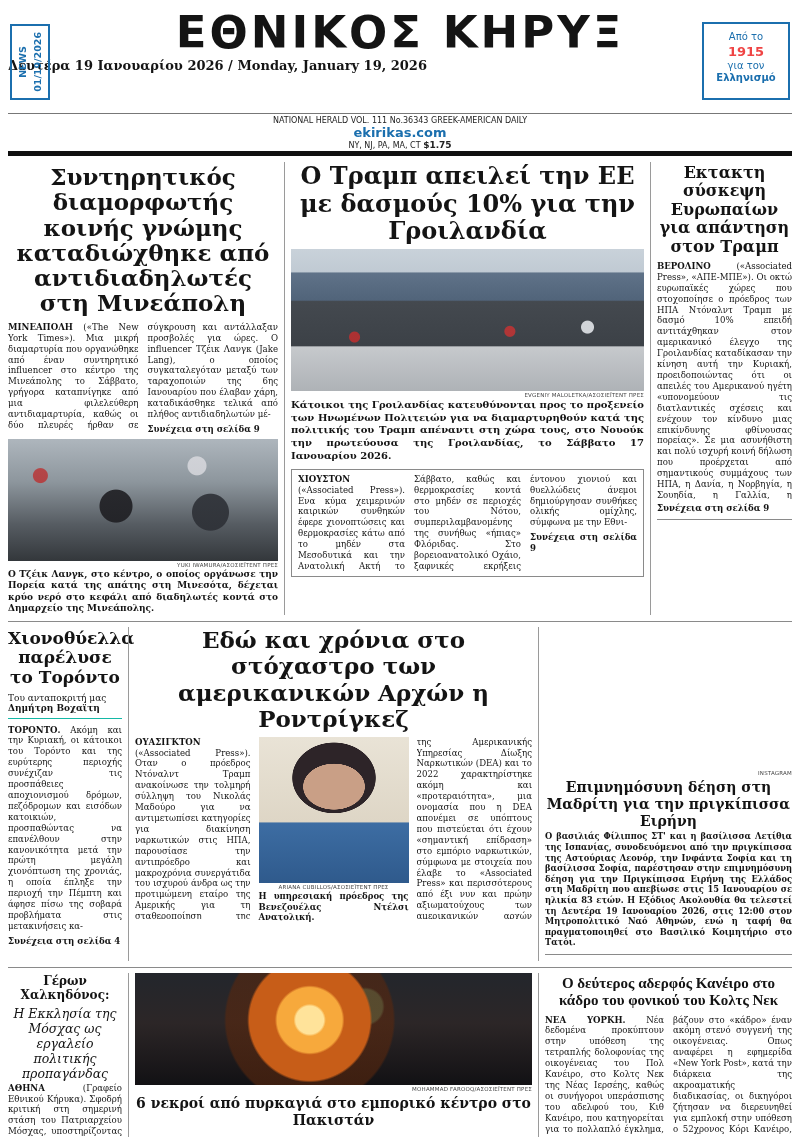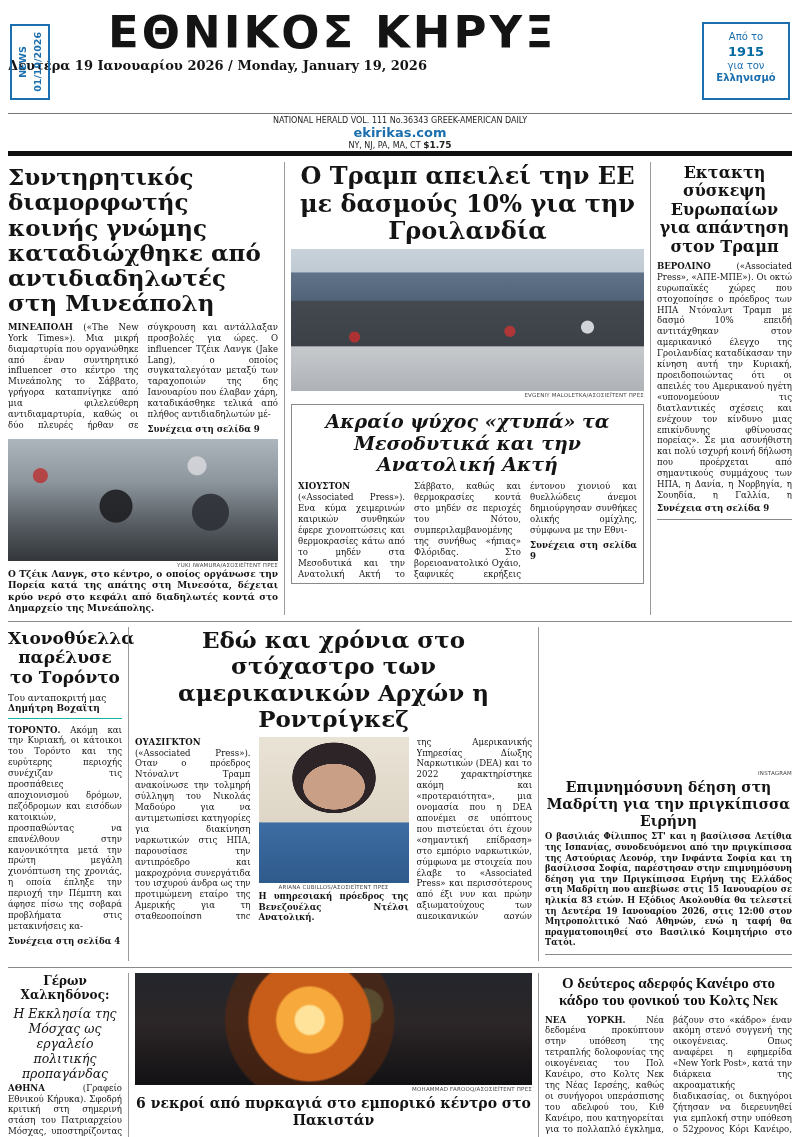--- a/index.html
+++ b/index.html
@@ -8,42 +8,42 @@
 
   
   .mast{position:relative;height:96px;}
   .newsbox{position:absolute;left:2px;top:14px;width:40px;height:76px;border:2px solid #1b6fae;
            box-sizing:border-box;display:flex;align-items:center;justify-content:center;}
   .newsbox .vert{writing-mode:vertical-rl;transform:rotate(180deg);color:#1b6fae;
            font-family:"DejaVu Sans",sans-serif;font-weight:bold;font-size:9.5px;line-height:1.6;text-align:center;}
   .sincebox{position:absolute;right:2px;top:12px;width:88px;height:78px;border:2px solid #1b6fae;
            box-sizing:border-box;text-align:center;font-family:"DejaVu Sans",sans-serif;
            font-size:10px;color:#1b6fae;padding-top:7px;line-height:1.25;}
-  .sincebox .year{color:#0369a1;font-weight:bold;font-size:13px;}
+  .sincebox .year{color:#ef4444;font-weight:bold;font-size:13px;}
   .sincebox .gr{font-weight:bold;}
-  .mast-title{text-align:left;font-family:"DejaVu Sans",sans-serif;font-weight:900;
+  .mast-title{text-align:center;font-family:"DejaVu Sans",sans-serif;font-weight:900;
               font-size:45px;letter-spacing:3px;line-height:1.0;margin:4px 100px 0;white-space:nowrap;}
   .mast-date{text-align:left;font-weight:bold;font-size:13px;margin-top:3px;}
   .infoline{display:flex;justify-content:space-between;align-items:center;border-top:1px solid #777;
             margin-top:7px;padding:2px 0 1px;font-family:"DejaVu Sans",sans-serif;font-size:8px;color:#222;flex-direction:column;}
   .infoline .site{color:#1b6fae;font-weight:bold;font-size:13px;text-decoration:none;}
   .infoline .price b{font-size:9px;}
   .blackbar{height:5px;background:#101010;margin:0 0 6px;}
 
   
   .row{display:grid;border-top:1px solid #8a8a8a;padding-top:5px;margin-top:6px;}
   .row1{grid-template-columns:276px 366px 142px;border-top:none;margin-top:0;padding-top:0;}
   .row2{grid-template-columns:120px 410px 254px;}
   .row3{grid-template-columns:120px 410px 254px;}
   .col{padding:0 6px;border-left:1px solid #9a9a9a;min-width:0;box-sizing:border-box;}
   .col:first-child{border-left:none;padding-left:0;}
   .col:last-child{padding-right:0;}
 
   
-  .h-xl{font-size:23px;font-weight:bold;text-align:left;line-height:1.1;margin:2px 0 6px;}
+  .h-xl{font-size:23px;font-weight:bold;text-align:center;line-height:1.1;margin:2px 0 6px;}
   .h-main{font-size:22px;font-weight:bold;text-align:center;line-height:1.15;margin:0 0 4px;}
   .h-md{font-size:16px;font-weight:bold;text-align:center;line-height:1.15;margin:2px 0 5px;}
   .h-sm{font-size:13px;font-weight:bold;text-align:center;line-height:1.2;margin:3px 0 2px;}
   .h-it{font-style:italic;}
   .body{font-size:8.6px;line-height:1.27;text-align:justify;}
   .lead{font-weight:bold;}
   .cols2{column-count:2;column-gap:9px;}
   .cols3{column-count:3;column-gap:9px;}
   .cont{font-weight:bold;font-size:8.6px;margin-top:4px;}
   .credit{font-family:"DejaVu Sans",sans-serif;font-size:5.5px;text-align:right;color:#444;
@@ -123,22 +123,22 @@
       </div>
       <div class="ph ph-minneapolis" style="margin-top:4px;"></div>
       <div class="credit">YUKI IWAMURA/ΑΣΟΣΙΕΪΤΕΝΤ ΠΡΕΣ</div>
       <div class="cap">Ο Τζέικ Λανγκ, στο κέντρο, ο οποίος οργάνωσε την Πορεία κατά της απάτης στη Μινεσότα, δέχεται κρύο νερό στο κεφάλι από διαδηλωτές κοντά στο Δημαρχείο της Μινεάπολης.</div>
     </div>
 
     <div class="col">
       <div class="h-main" style="font-size:24px;">Ο Τραμπ απειλεί την ΕΕ με δασμούς 10% για την Γροιλανδία</div>
       <div class="ph ph-greenland"></div>
       <div class="credit">EVGENIY MALOLETKA/ΑΣΟΣΙΕΪΤΕΝΤ ΠΡΕΣ</div>
+      <div class="cap" style="font-size:10px;">Κάτοικοι της Γροιλανδίας κατευθύνονται προς το προξενείο των Ηνωμένων Πολιτειών για να διαμαρτυρηθούν κατά της πολιτικής του Τραμπ απέναντι στη χώρα τους, στο Νουούκ την πρωτεύουσα της Γροιλανδίας, το Σάββατο 17 Ιανουαρίου 2026.</div>
       <div class="boxed">
-        <div class="h-md h-it" style="font-size:19px;">Ακραίο ψύχος «χτυπά» τα Μεσοδυτικά και την Ανατολική Ακτή</div>
         <div class="body cols3">
           <strong class="lead">ΧΙΟΥΣΤΟΝ</strong><span> («Associated Press»). Ενα κύμα χειμερινών καιρικών συνθηκών έφερε χιονοπτώσεις και θερμοκρασίες κάτω από το μηδέν στα Μεσοδυτικά και την Ανατολική Ακτή το Σάββατο, καθώς και θερμοκρασίες κοντά στο μηδέν σε περιοχές του Νότου, συμπεριλαμβανομένης της συνήθως «ήπιας» Φλόριδας. Στο βορειοανατολικό Οχάιο, ξαφνικές εκρήξεις έντονου χιονιού και θυελλώδεις άνεμοι δημιούργησαν συνθήκες ολικής ομίχλης, σύμφωνα με την Εθνι-</span>
           <div class="cont">Συνέχεια στη σελίδα 9</div>
         </div>
       </div>
     </div>
 
     <div class="col">
       <div class="h-md">Εκτακτη σύσκεψη Ευρωπαίων για απάντηση στον Τραμπ</div>
       <div class="body clamp-europe">

